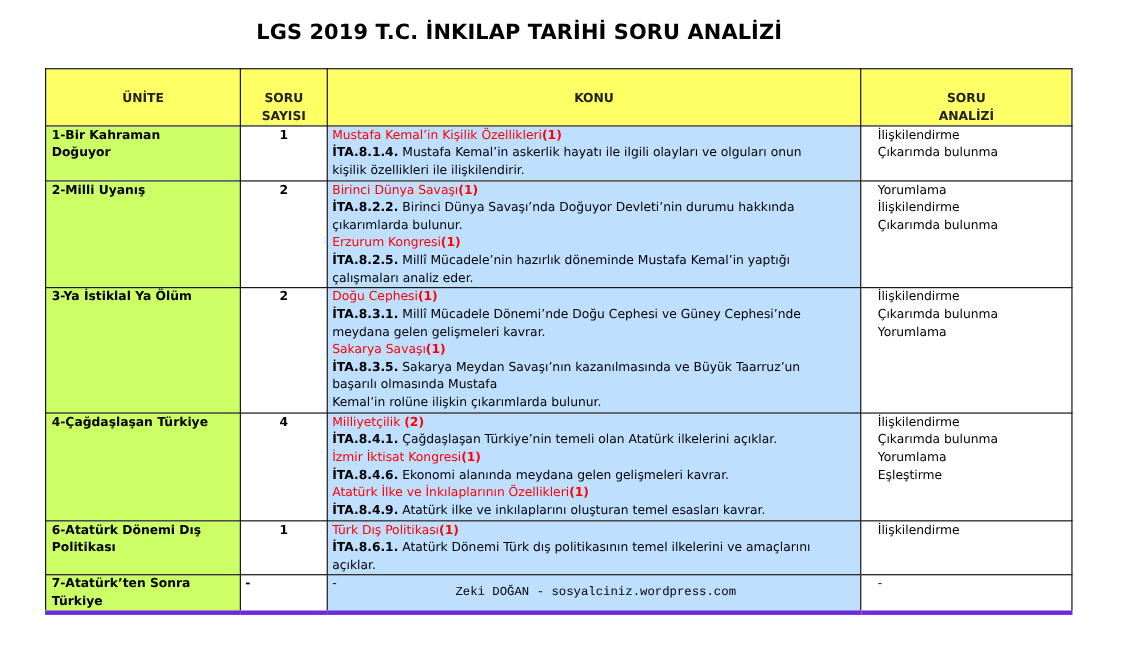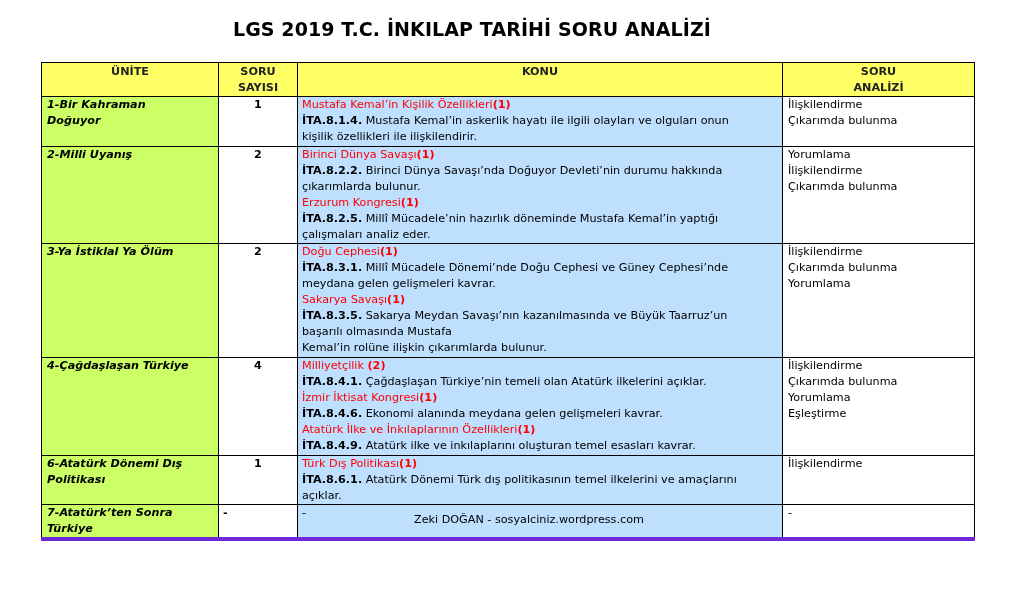--- a/index.html
+++ b/index.html
@@ -3,30 +3,30 @@
 <meta charset="utf-8">
 <style>
   html, body { margin: 0; padding: 0; background: #ffffff; }
   body { width: 1020px; height: 597px; position: relative; overflow: hidden;
          font-family: "DejaVu Sans", sans-serif; color: #000; }
   .title { position: absolute; left: 0; width: 944px; top: 18px; text-align: center;
            font-weight: bold; font-size: 19px; letter-spacing: 0.1px; }
   table { position: absolute; left: 41px; top: 62px; border-collapse: collapse;
           table-layout: fixed; font-size: 11.2px; line-height: 16px; }
   td, th { border: 1px solid #000; vertical-align: top; padding: 0 4px; overflow: hidden; }
-  th { background: #ffff66; font-weight: bold; text-align: center; color: #222; padding-top: 1px; }
-  .unite { background: #ccff66; font-weight: bold; padding-left: 5px; font-style: italic; }
+  th { background: #ffff66; font-weight: bold; text-align: center; color: #222; padding-top: 19px; }
+  .unite { background: #ccff66; font-weight: bold; padding-left: 5px; }
   .count { background: #ffffff; text-align: center; font-weight: bold; }
   .konu { background: #bfdfff; }
-  .analiz { background: #ffffff; padding-left: 5px; }
+  .analiz { background: #ffffff; padding-left: 15px; }
   .topic { color: #ff0000; }
   .topic b { font-weight: bold; }
   .code { font-weight: bold; }
   .line { display: block; }
-  .footer-credit { display: inline-block; margin-left: 112px; }
+  .footer-credit { display: inline-block; margin-left: 112px; font-family: Liberation Mono, monospace; }
   .dash-left { text-align: left; }
   .last-row td { border-bottom: 4px solid #6d28d9; }
 </style>
 </head>
 <body>
 
 <div class="title">LGS 2019 T.C. İNKILAP TARİHİ SORU ANALİZİ</div>
 
 <table>
   <colgroup>

